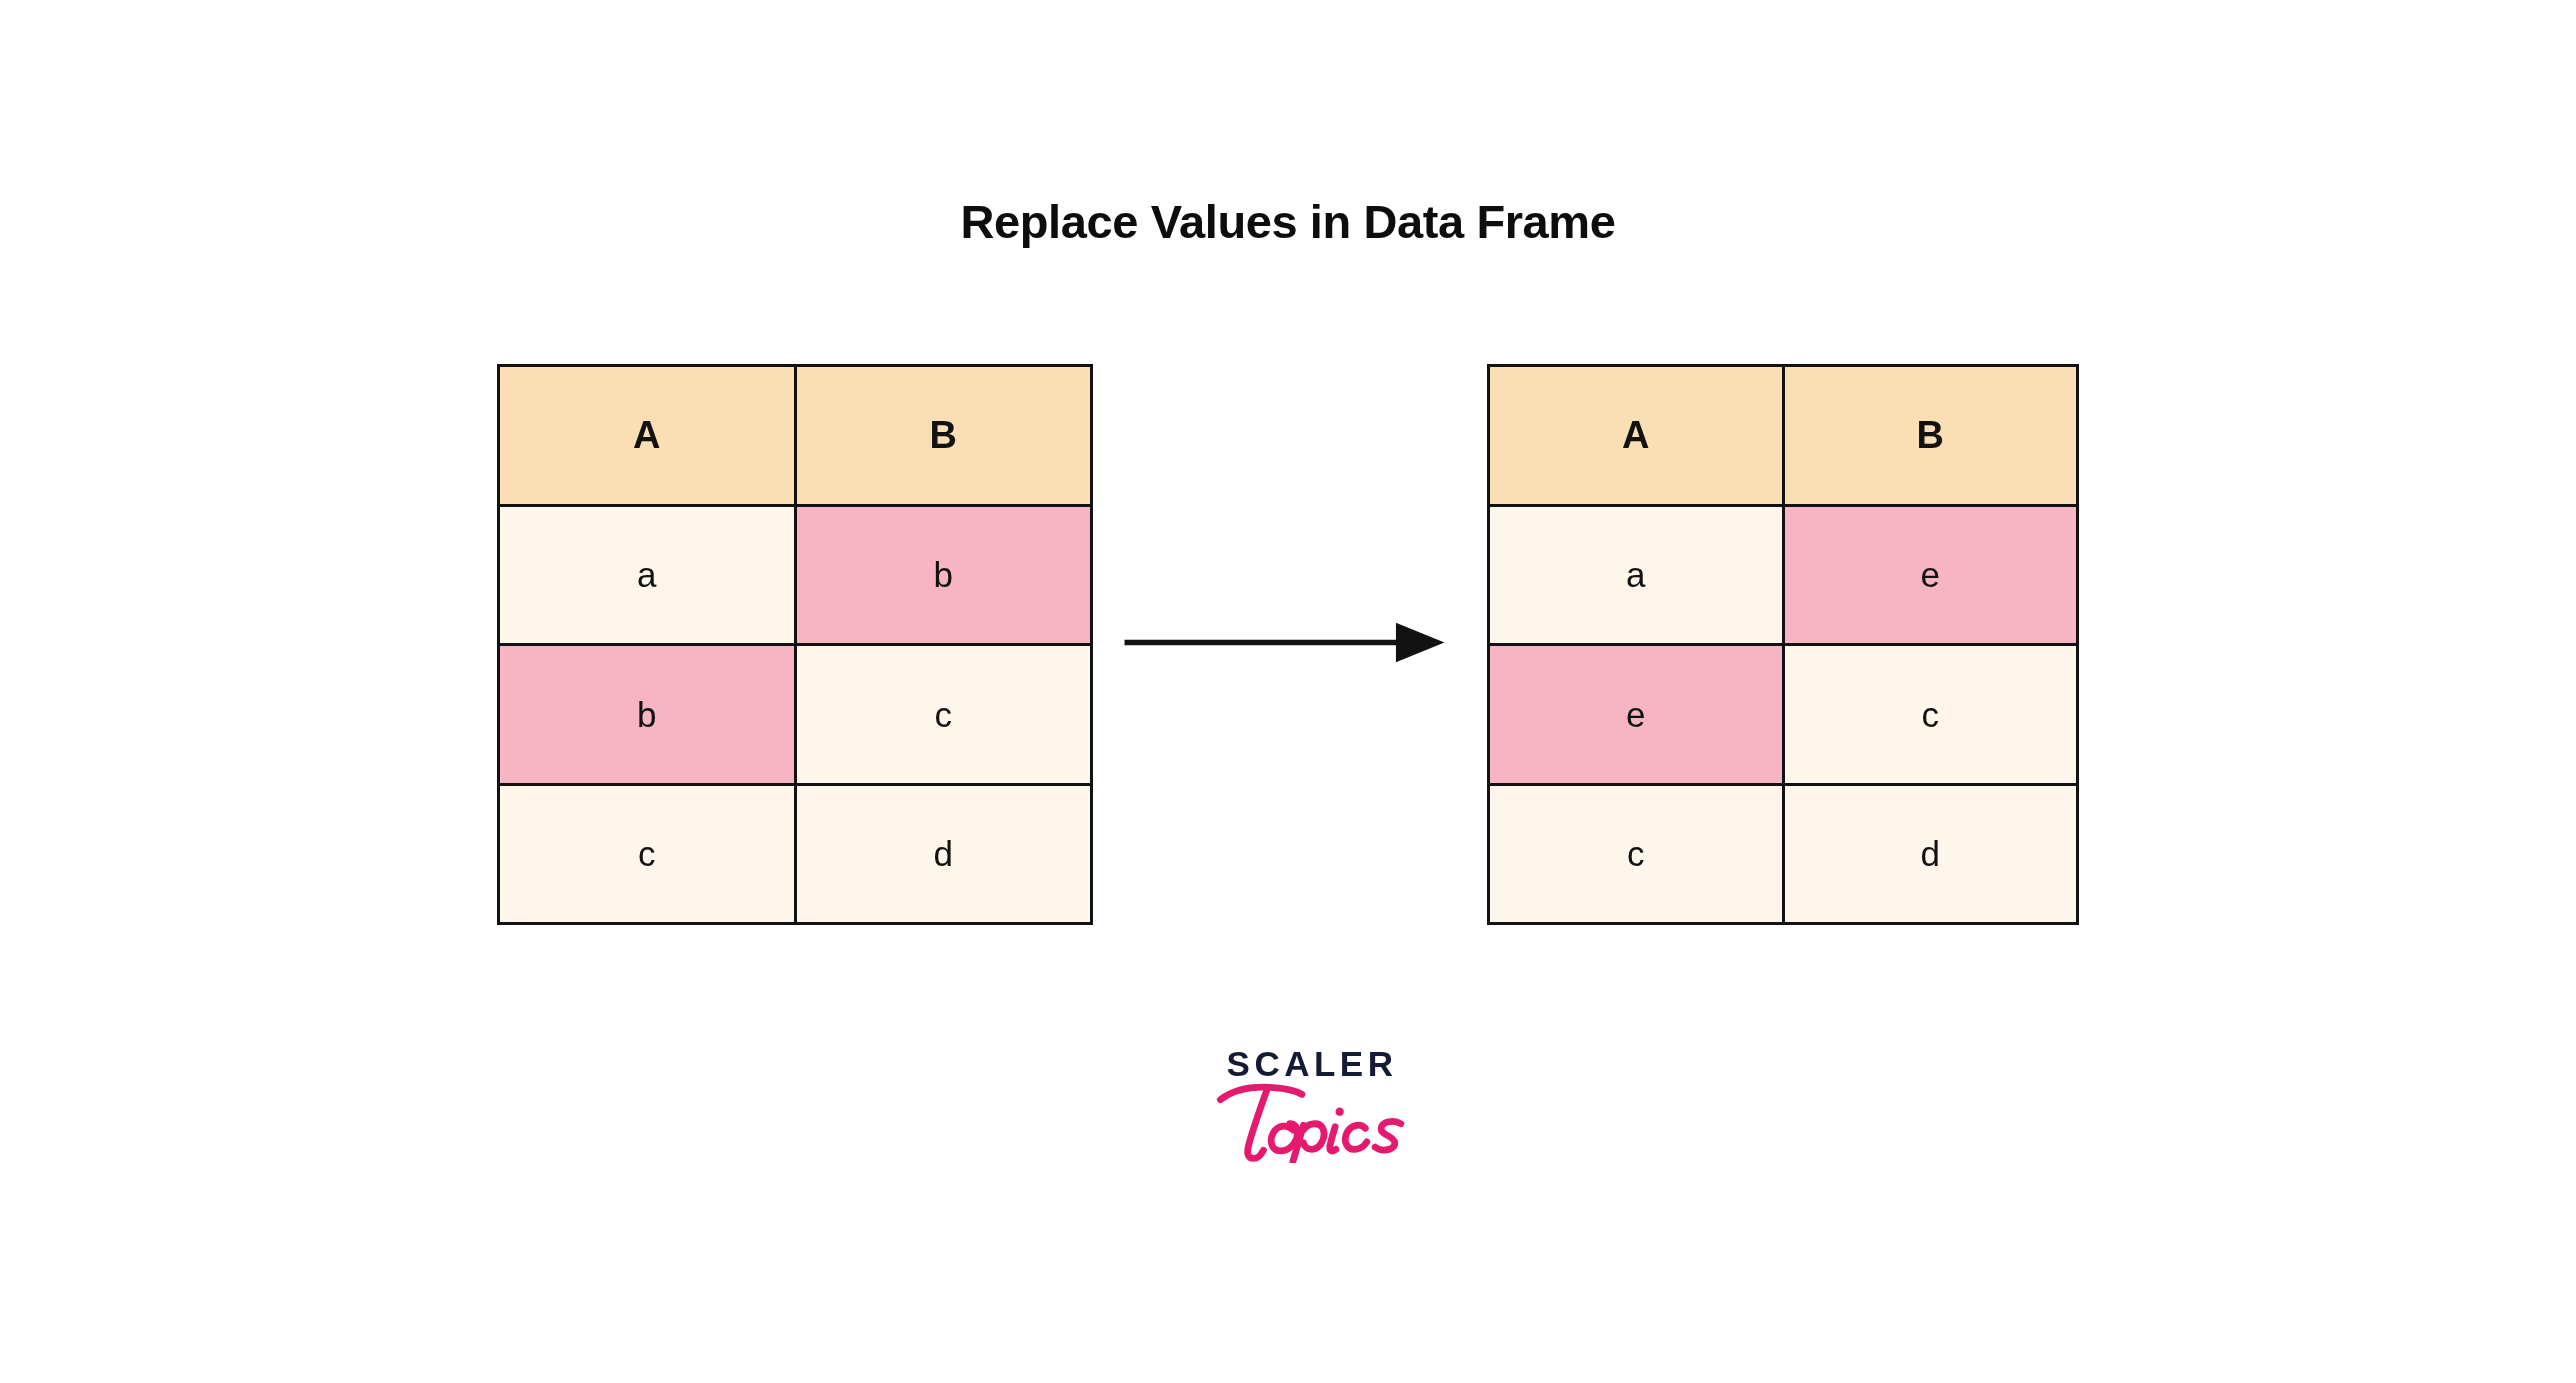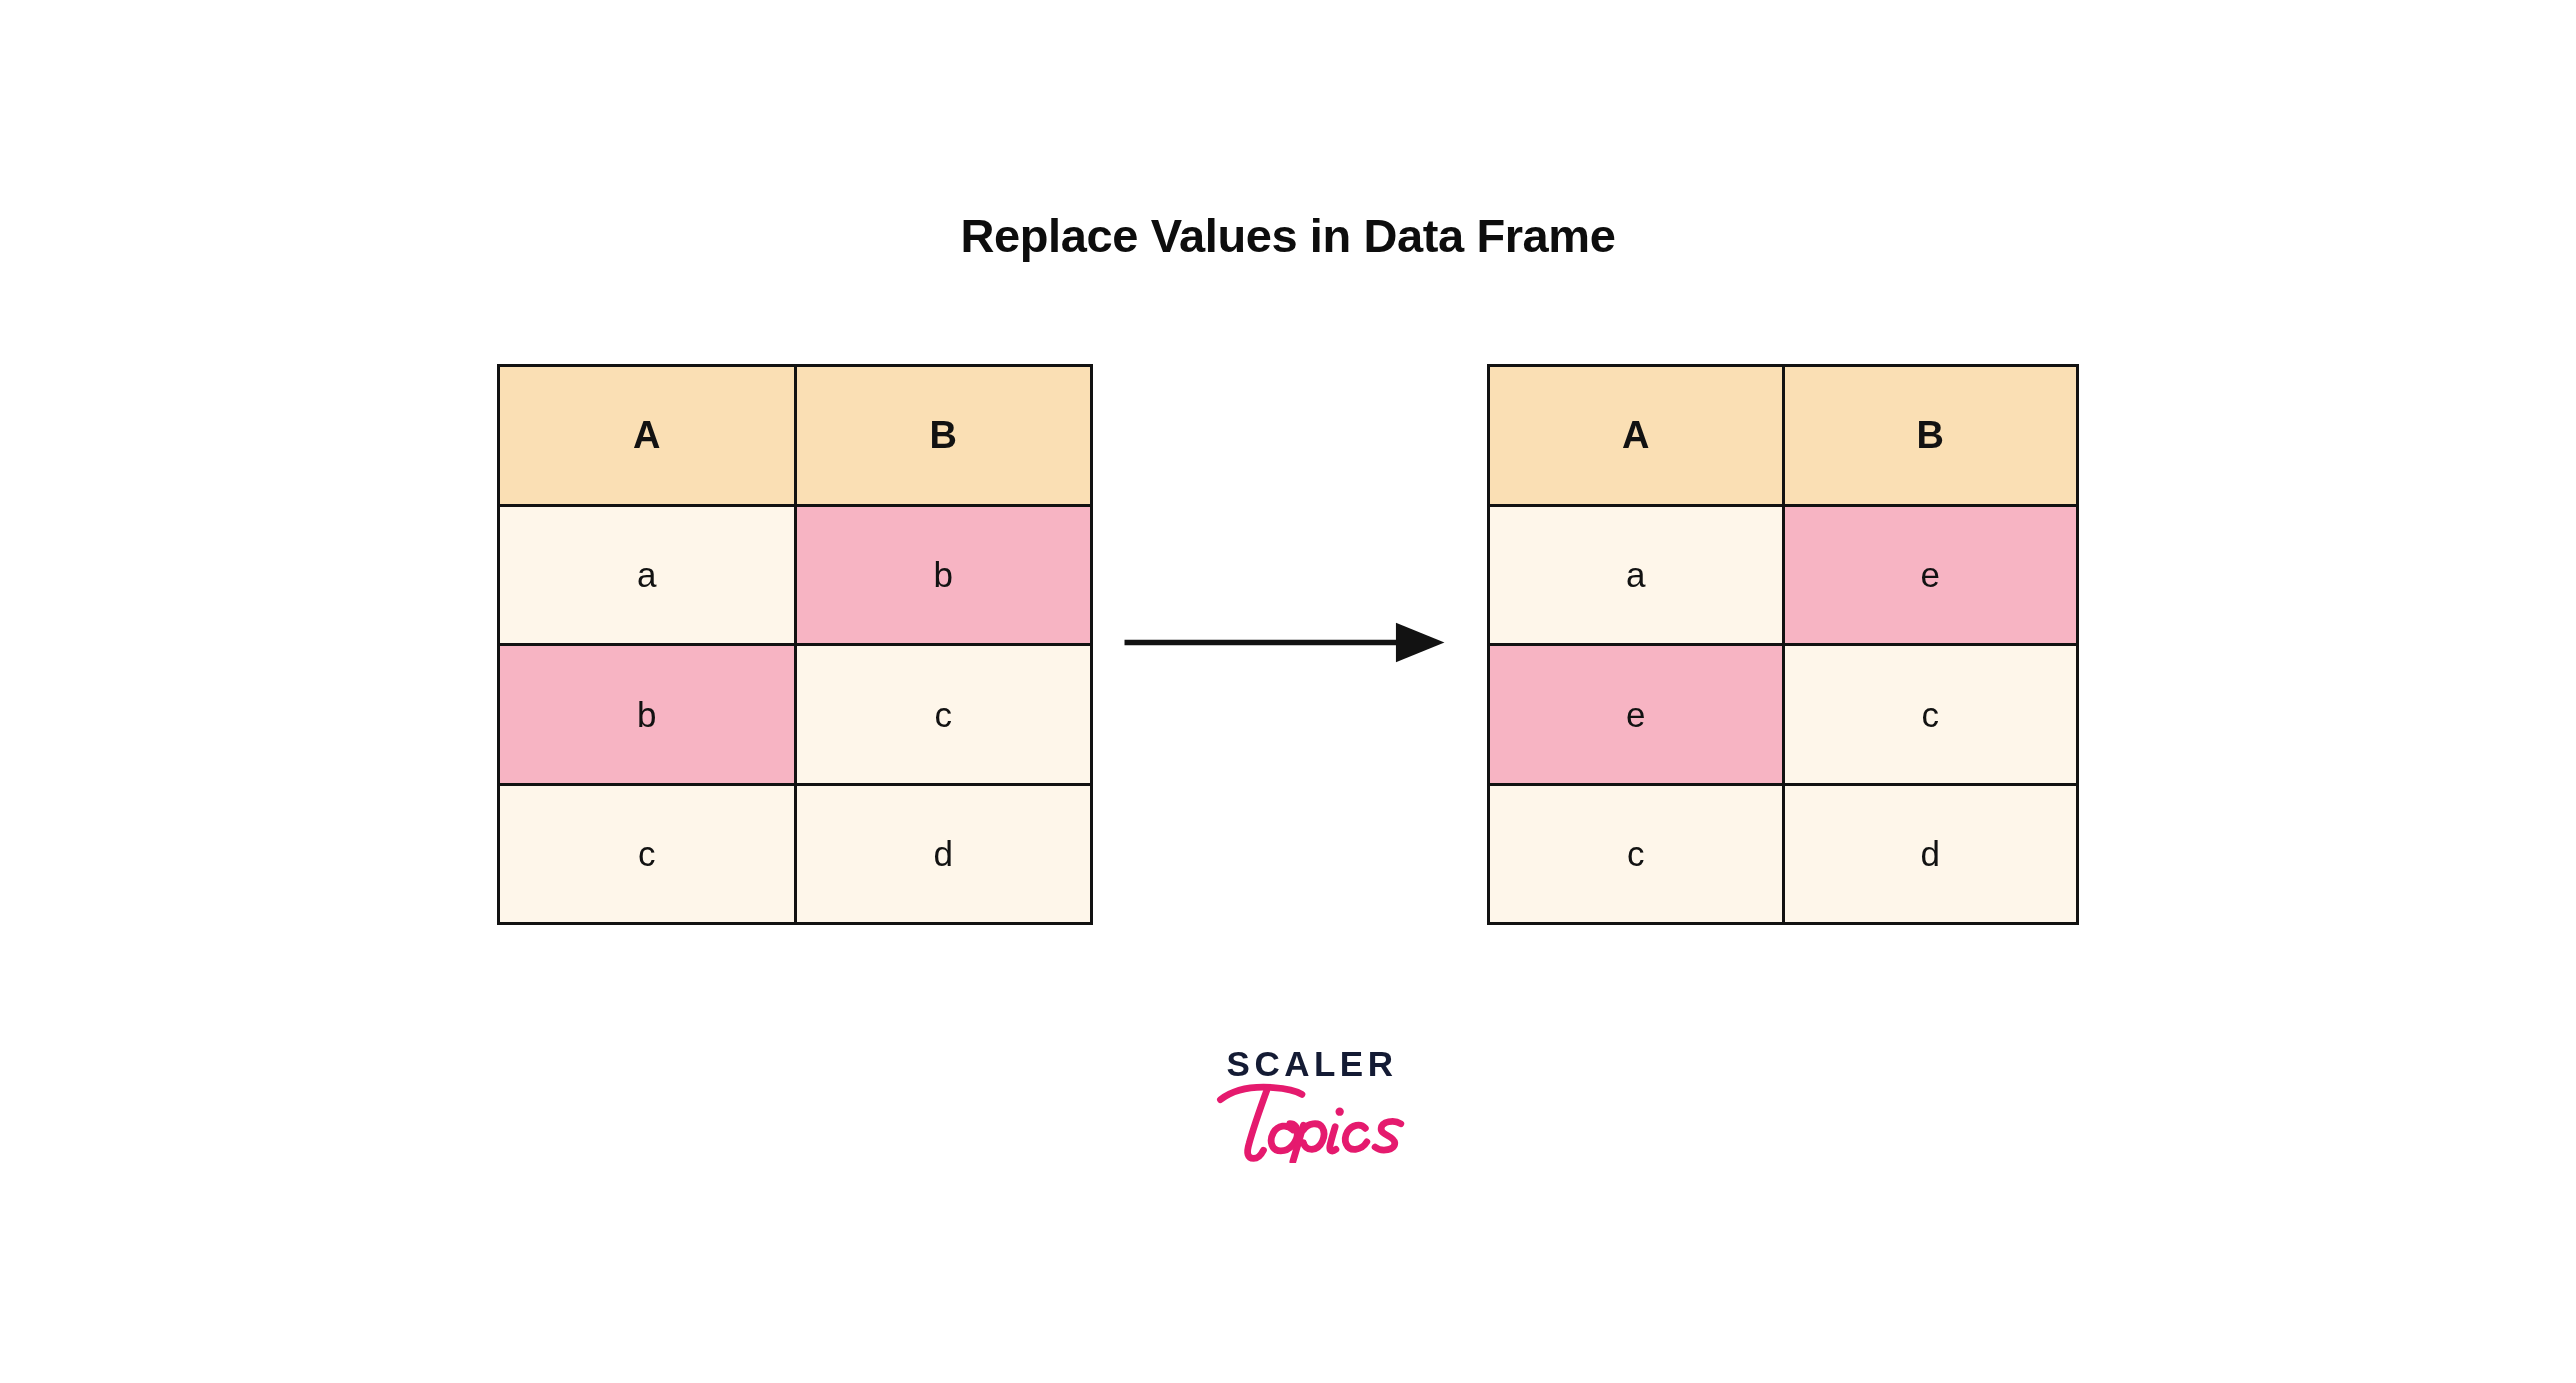--- a/index.html
+++ b/index.html
@@ -19,21 +19,21 @@
 
   #stage {
     position: absolute;
     inset: 0;
     background: #ffffff;
   }
 
   
   .page-title {
     position: absolute;
-    top: 208px;
+    top: 194px;
     left: 0;
     width: 2576px;
     text-align: center;
     font-family: "Liberation Sans", "DejaVu Sans", sans-serif;
     font-weight: 700;
     font-size: 47px;
     line-height: 55px;
     letter-spacing: -0.4px;
     color: #0d0d0d;
     white-space: nowrap;

